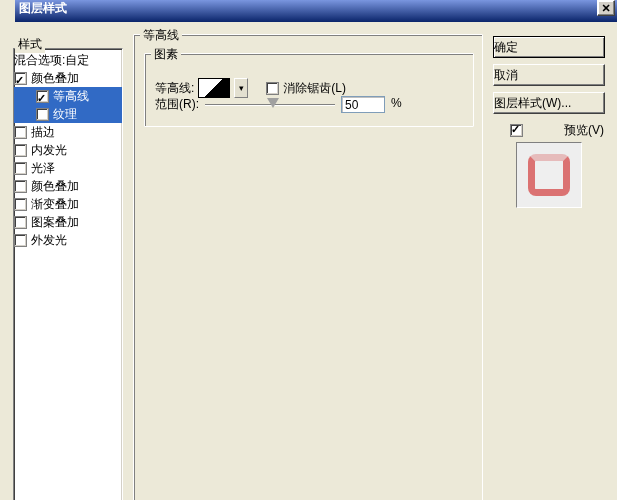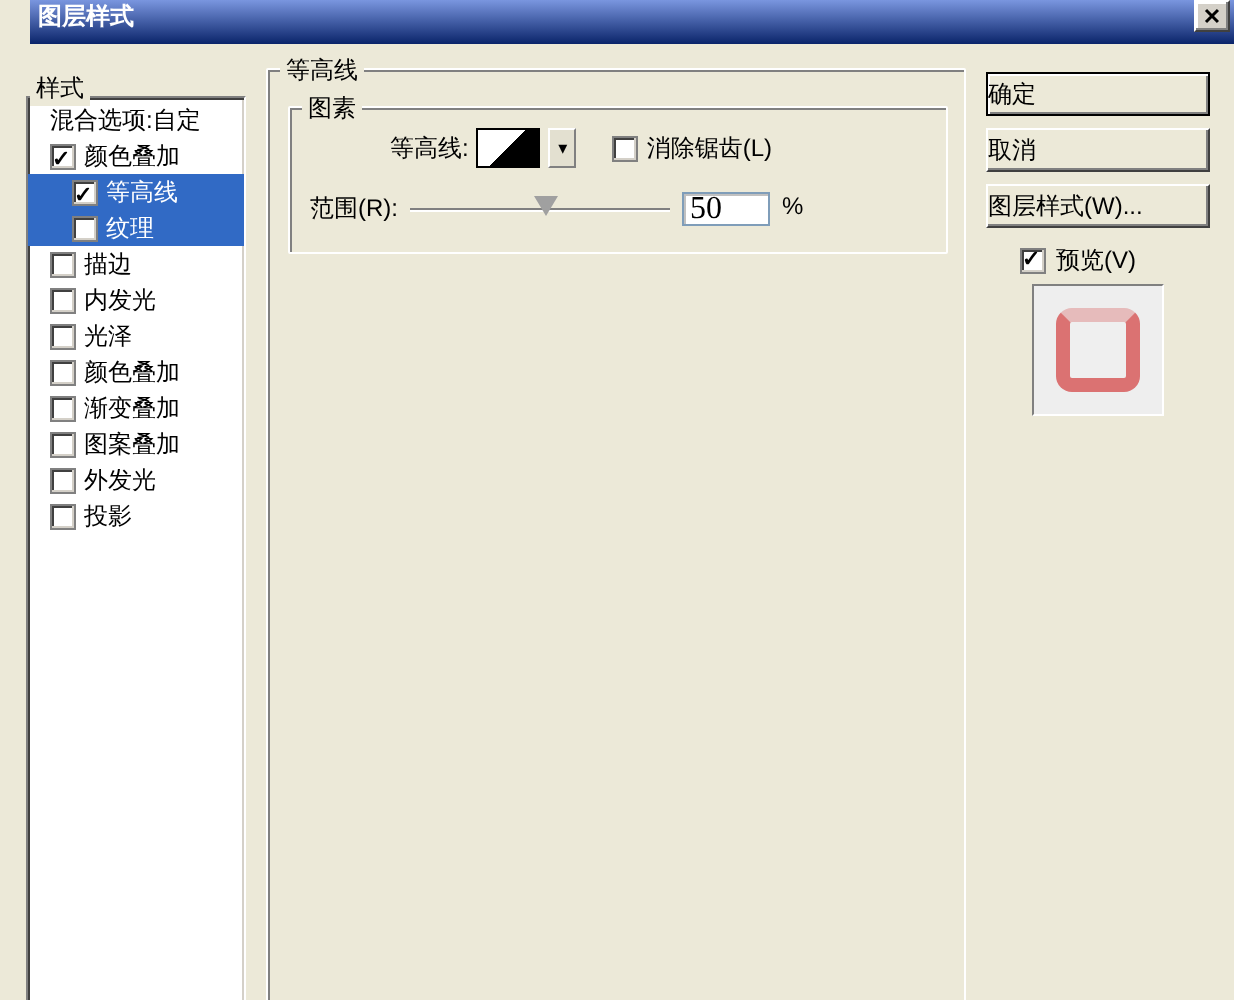--- a/index.html
+++ b/index.html
@@ -52,21 +52,21 @@
     left:15px; top:14px;
     background:#ECE9D8;
     padding:0 3px;
     z-index:5;
     font-family:Liberation Serif, serif;
   }
   .styles-list { padding-top:2px; }
   .row {
     height:18px; line-height:18px;
     display:flex; align-items:center;
-    padding-left:11px;
+    padding-left:0;
     white-space:nowrap;
     cursor:default;
   }
   .row.indent2 { padding-left:22px; }
   .row .cb {
     width:13px; height:13px;
     background:#fff;
     border:1px solid #808080;
     box-shadow: inset -1px -1px 0 #D4D0C8, inset 1px 1px 0 #404040;
     margin-right:4px;
@@ -99,22 +99,22 @@
   .g-outer {
     left:133px; top:12px;
     width:350px; height:473px;
   }
   .g-inner {
     left:10px; top:18px;
     width:330px; height:74px;padding-left:40px;
   }
   .row-contour {
     position:absolute;
-    left:10px; top:10px;
-    display:flex; align-items:center;margin-left:40px;
+    left:10px; top:24px;
+    display:flex; align-items:center;
   }
   .contour-swatch {
     width:32px; height:20px;
     border:1px solid #000;
     background: linear-gradient(135deg,#fff 0%, #fff 49%, #000 50%, #000 100%);
     margin:0 4px;
   }
   .dd-btn {
     width:14px; height:20px;
     background:#E3E0D0;
@@ -151,23 +151,23 @@
     width:0; height:0;
     border-left:6px solid transparent;
     border-right:6px solid transparent;
     border-top:10px solid #A0A0A0;
   }
   .num-input {
     width:44px; height:17px;
     background:#fff;
     border:1px solid #7F9DB9;
     box-shadow: inset 1px 1px 0 #c0c0c0;
-    font-size:16px;
+    font-size:12px;
     padding:0 3px;
-    font-family:Liberation Serif, serif;
+    font-family:Liberation Sans, sans-serif;
   }
   .pct { margin-left:6px; }
   
   .rbtn {
     position:absolute;
     left:493px;
     width:112px; height:22px;
     background:#ECE9D8;
     border:1px solid #fff;
     border-right-color:#404040; border-bottom-color:#404040;
@@ -175,21 +175,21 @@
     display:flex; align-items:center; justify-content:flex-start;
     cursor:default;
   }
   .rbtn.default { border:1px solid #000; box-shadow: inset 1px 1px 0 #fff, inset -1px -1px 0 #808080;}
   .b-ok { top:14px; }
   .b-cancel { top:42px; }
   .b-new { top:70px; }
   .chk-preview {
     position:absolute;
     left:510px; top:100px;
-    display:flex; align-items:center;
+    display:flex; align-items:center;gap:36px;
   }
   .chk-preview .cb {
     width:13px; height:13px;
     background:#fff;
     border:1px solid #808080;
     box-shadow: inset -1px -1px 0 #D4D0C8, inset 1px 1px 0 #404040;
     margin-right:5px;
     position:relative;
   }
   .chk-preview .cb.checked::after {
@@ -265,24 +265,20 @@
           <span>渐变叠加</span>
         </div>
         <div class="row">
           <div class="cb"></div>
           <span>图案叠加</span>
         </div>
         <div class="row">
           <div class="cb"></div>
           <span>外发光</span>
         </div>
-        <div class="row">
-          <div class="cb"></div>
-          <span>投影</span>
-        </div>
       </div>
   </div>
 
   <div class="group g-outer">
     <div class="group-legend">等高线</div>
 
     <div class="group g-inner">
       <div class="group-legend">图素</div>
 
       <div class="row-contour">

